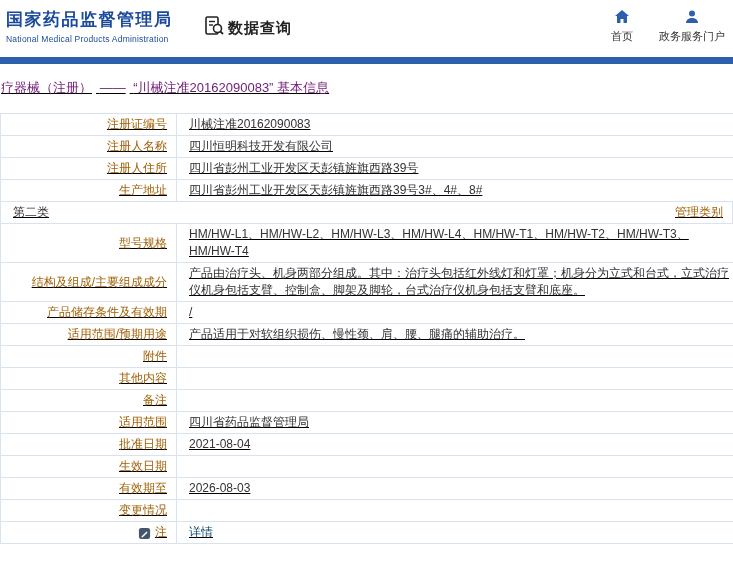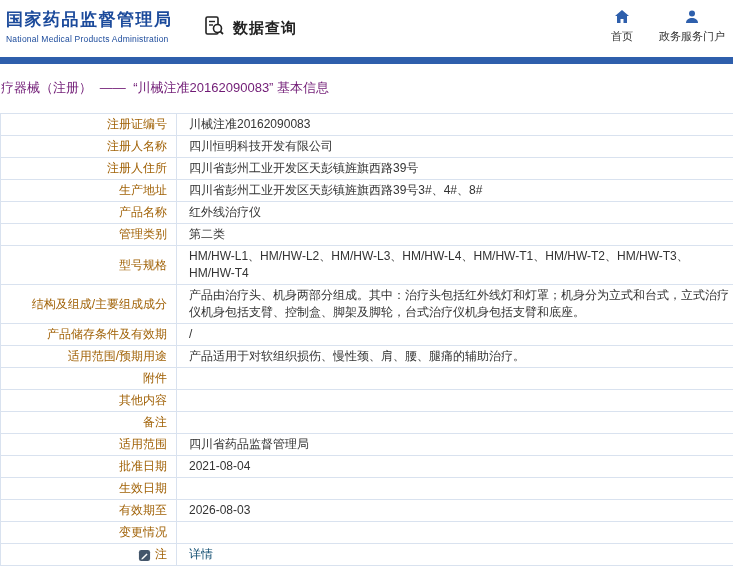--- a/index.html
+++ b/index.html
@@ -1,25 +1,25 @@
 <!DOCTYPE html>
 <html><head>
 <meta charset="utf-8">
 <style>
   * { margin:0; padding:0; box-sizing:border-box; }
   html,body { width:733px; height:568px; overflow:hidden; background:#fff;
     font-family:"Liberation Sans","DejaVu Sans",sans-serif; }
-  .page { position:relative; width:733px; height:568px; background:#fff; }
+  .page { position:relative; width:733px; height:568px; background:#fff;text-decoration:underline; }
 
   
   .header { position:relative; height:57px; background:#fff; }
   .logo { position:absolute; left:6px; top:8px; cursor:pointer; }
   .logo-title { font-size:17px; font-weight:bold; color:#1b4a9b; letter-spacing:1.5px; }
   .logo-sub { font-size:8.5px; color:#1b4a9b; margin-top:3px; letter-spacing:.2px; }
-  .data-query { position:absolute; left:203px; top:15px; display:flex; align-items:center; gap:8px; }
+  .data-query { position:absolute; left:203px; top:15px; display:flex; align-items:center; gap:3px; }
   .data-query-text { font-size:15px; font-weight:bold; color:#222; letter-spacing:1px; }
   .top-nav { position:absolute; right:8px; top:9px; display:flex; gap:26px; }
   .nav-item { display:flex; flex-direction:column; align-items:center; gap:2px;
     font-size:11px; color:#333; cursor:pointer; }
 
   
   .blue-bar { height:7px; background:#2e5fac; }
 
   
   .breadcrumb { padding:15px 0 0 1px; font-size:13px; color:#701a75; white-space:nowrap; }
@@ -101,26 +101,22 @@
     </div>
     <div class="row">
       <div class="cell label">注册人住所</div>
       <div class="cell value">四川省彭州工业开发区天彭镇旌旗西路39号</div>
     </div>
     <div class="row">
       <div class="cell label">生产地址</div>
       <div class="cell value">四川省彭州工业开发区天彭镇旌旗西路39号3#、4#、8#</div>
     </div>
     <div class="row">
-      <div class="cell label">产品名称</div>
-      <div class="cell value">红外线治疗仪</div>
-    </div>
-    <div class="row">
+      <div class="cell value">第二类</div>
       <div class="cell label">管理类别</div>
-      <div class="cell value">第二类</div>
     </div>
     <div class="row">
       <div class="cell label">型号规格</div>
       <div class="cell value">HM/HW-L1、HM/HW-L2、HM/HW-L3、HM/HW-L4、HM/HW-T1、HM/HW-T2、HM/HW-T3、HM/HW-T4</div>
     </div>
     <div class="row tall">
       <div class="cell label">结构及组成/主要组成成分</div>
       <div class="cell value">产品由治疗头、机身两部分组成。其中：治疗头包括红外线灯和灯罩；机身分为立式和台式，立式治疗仪机身包括支臂、控制盒、脚架及脚轮，台式治疗仪机身包括支臂和底座。</div>
     </div>
     <div class="row">

